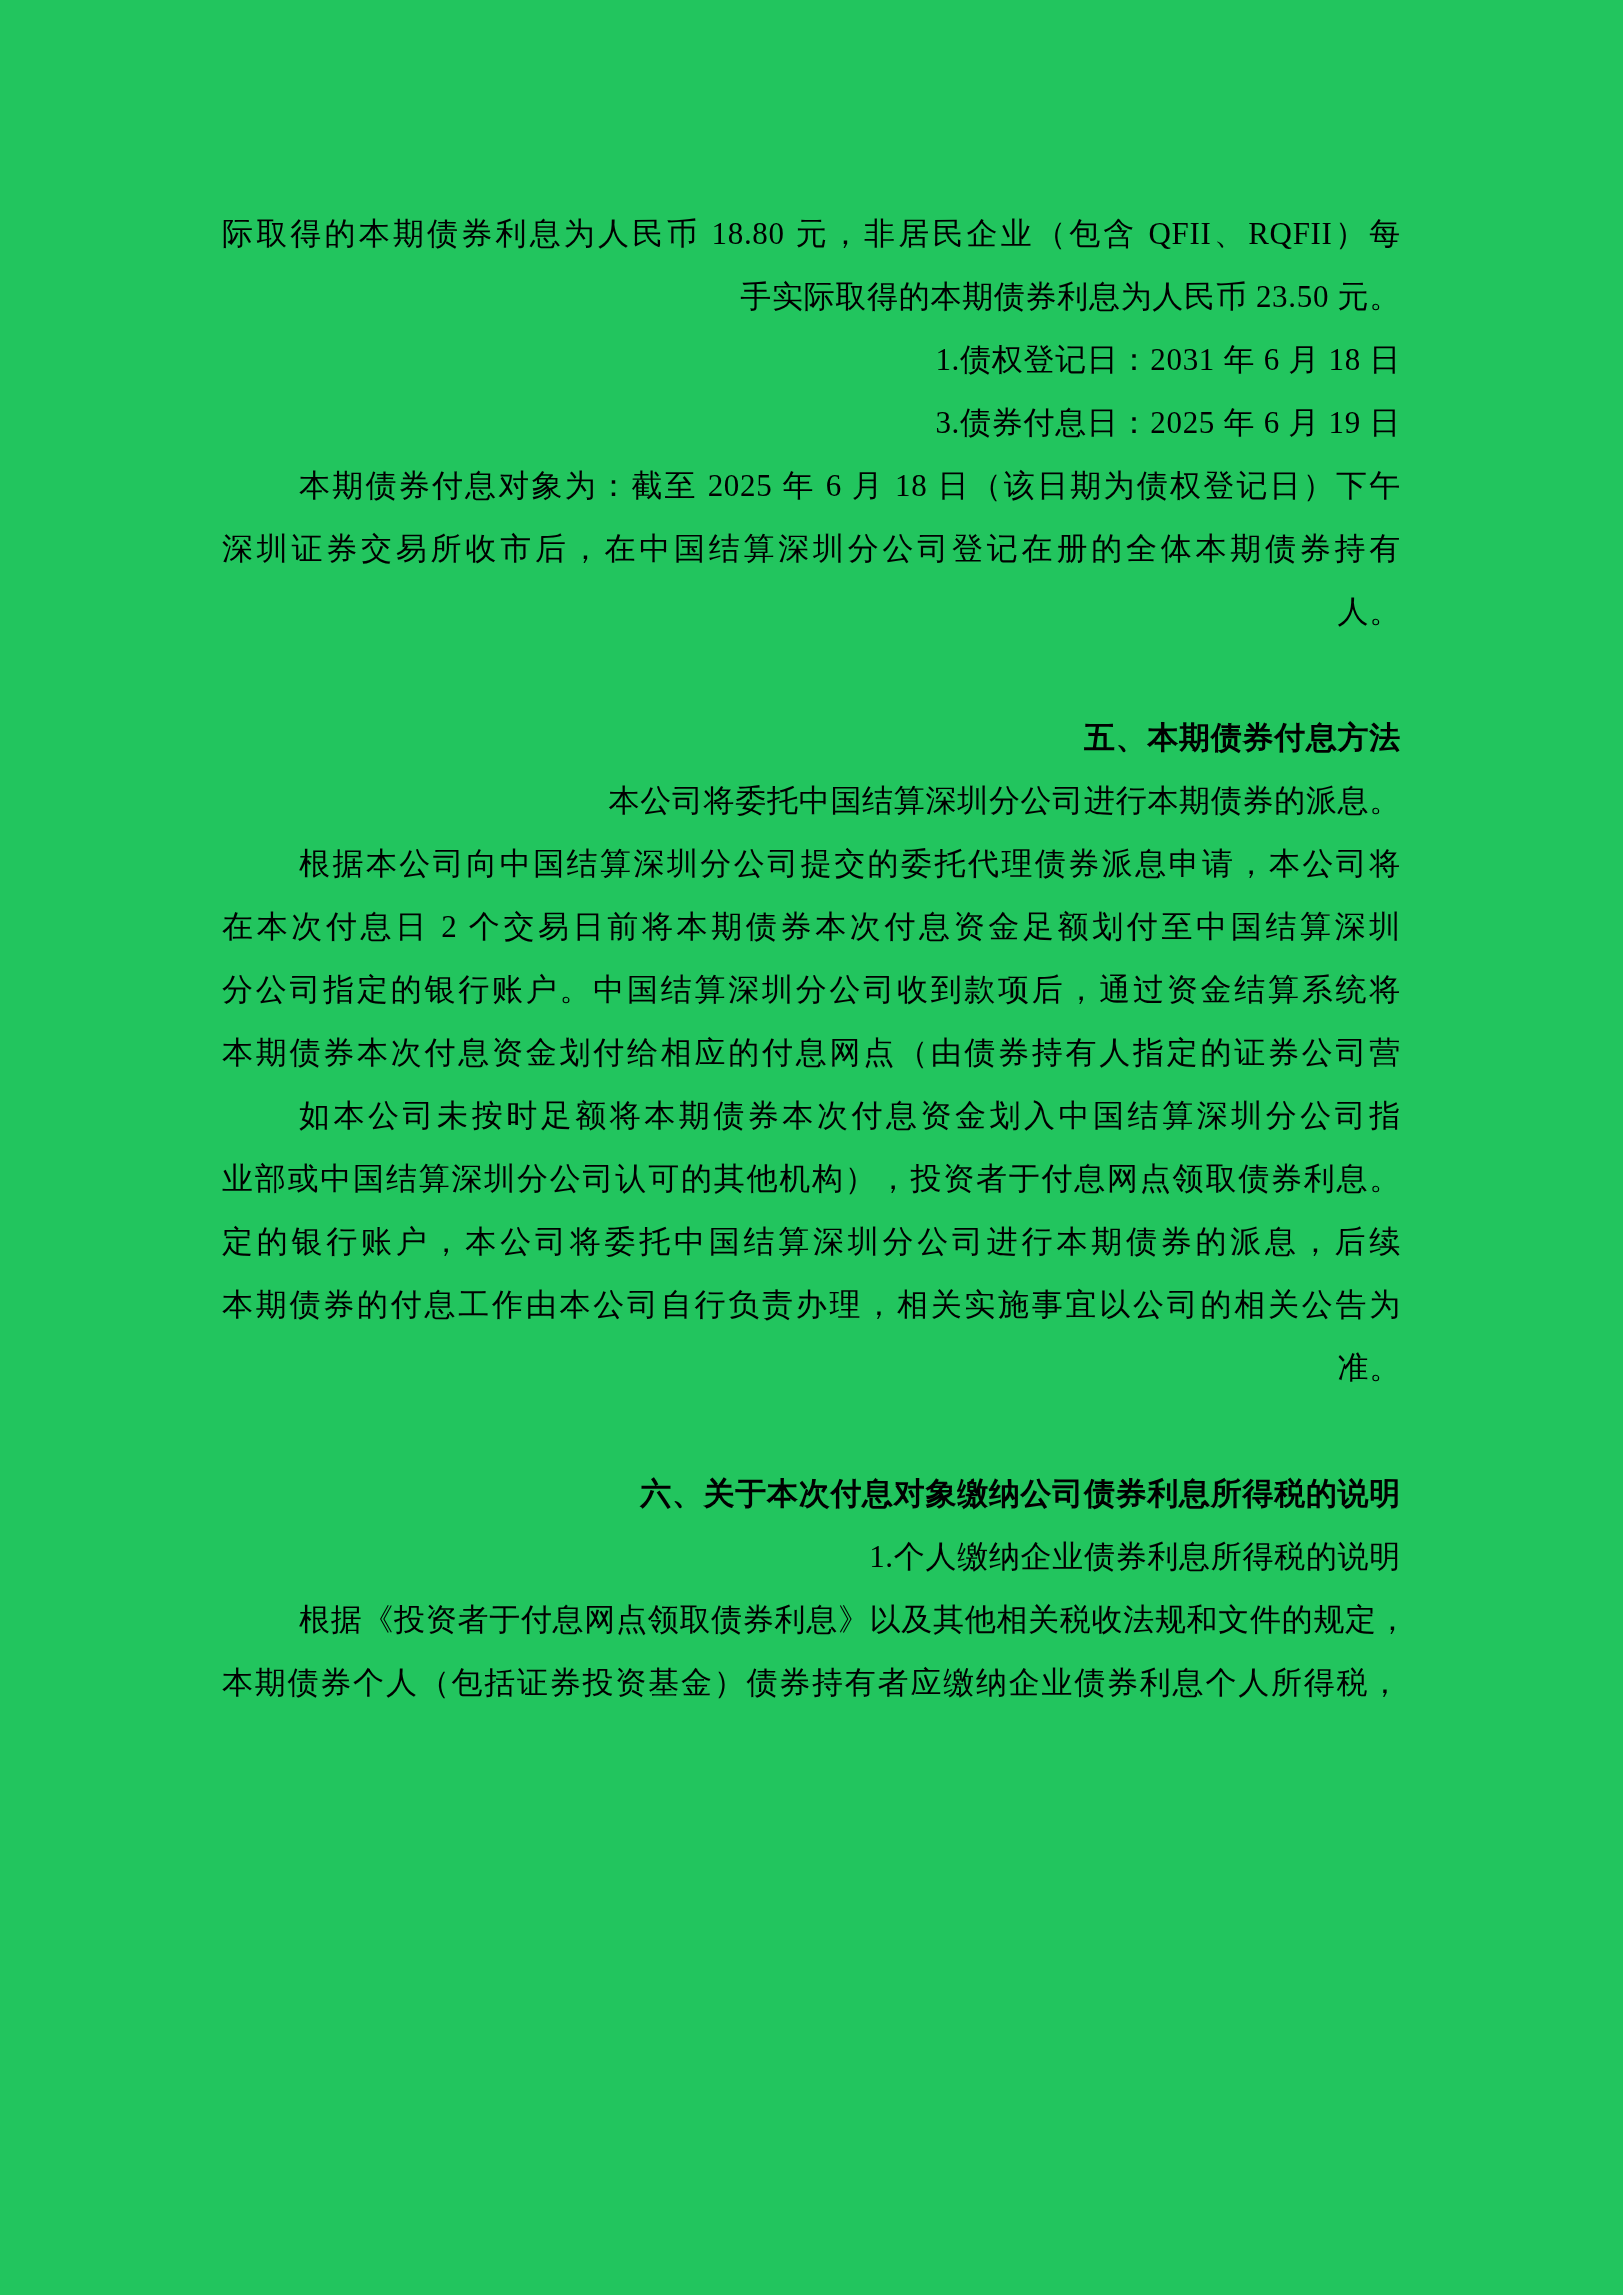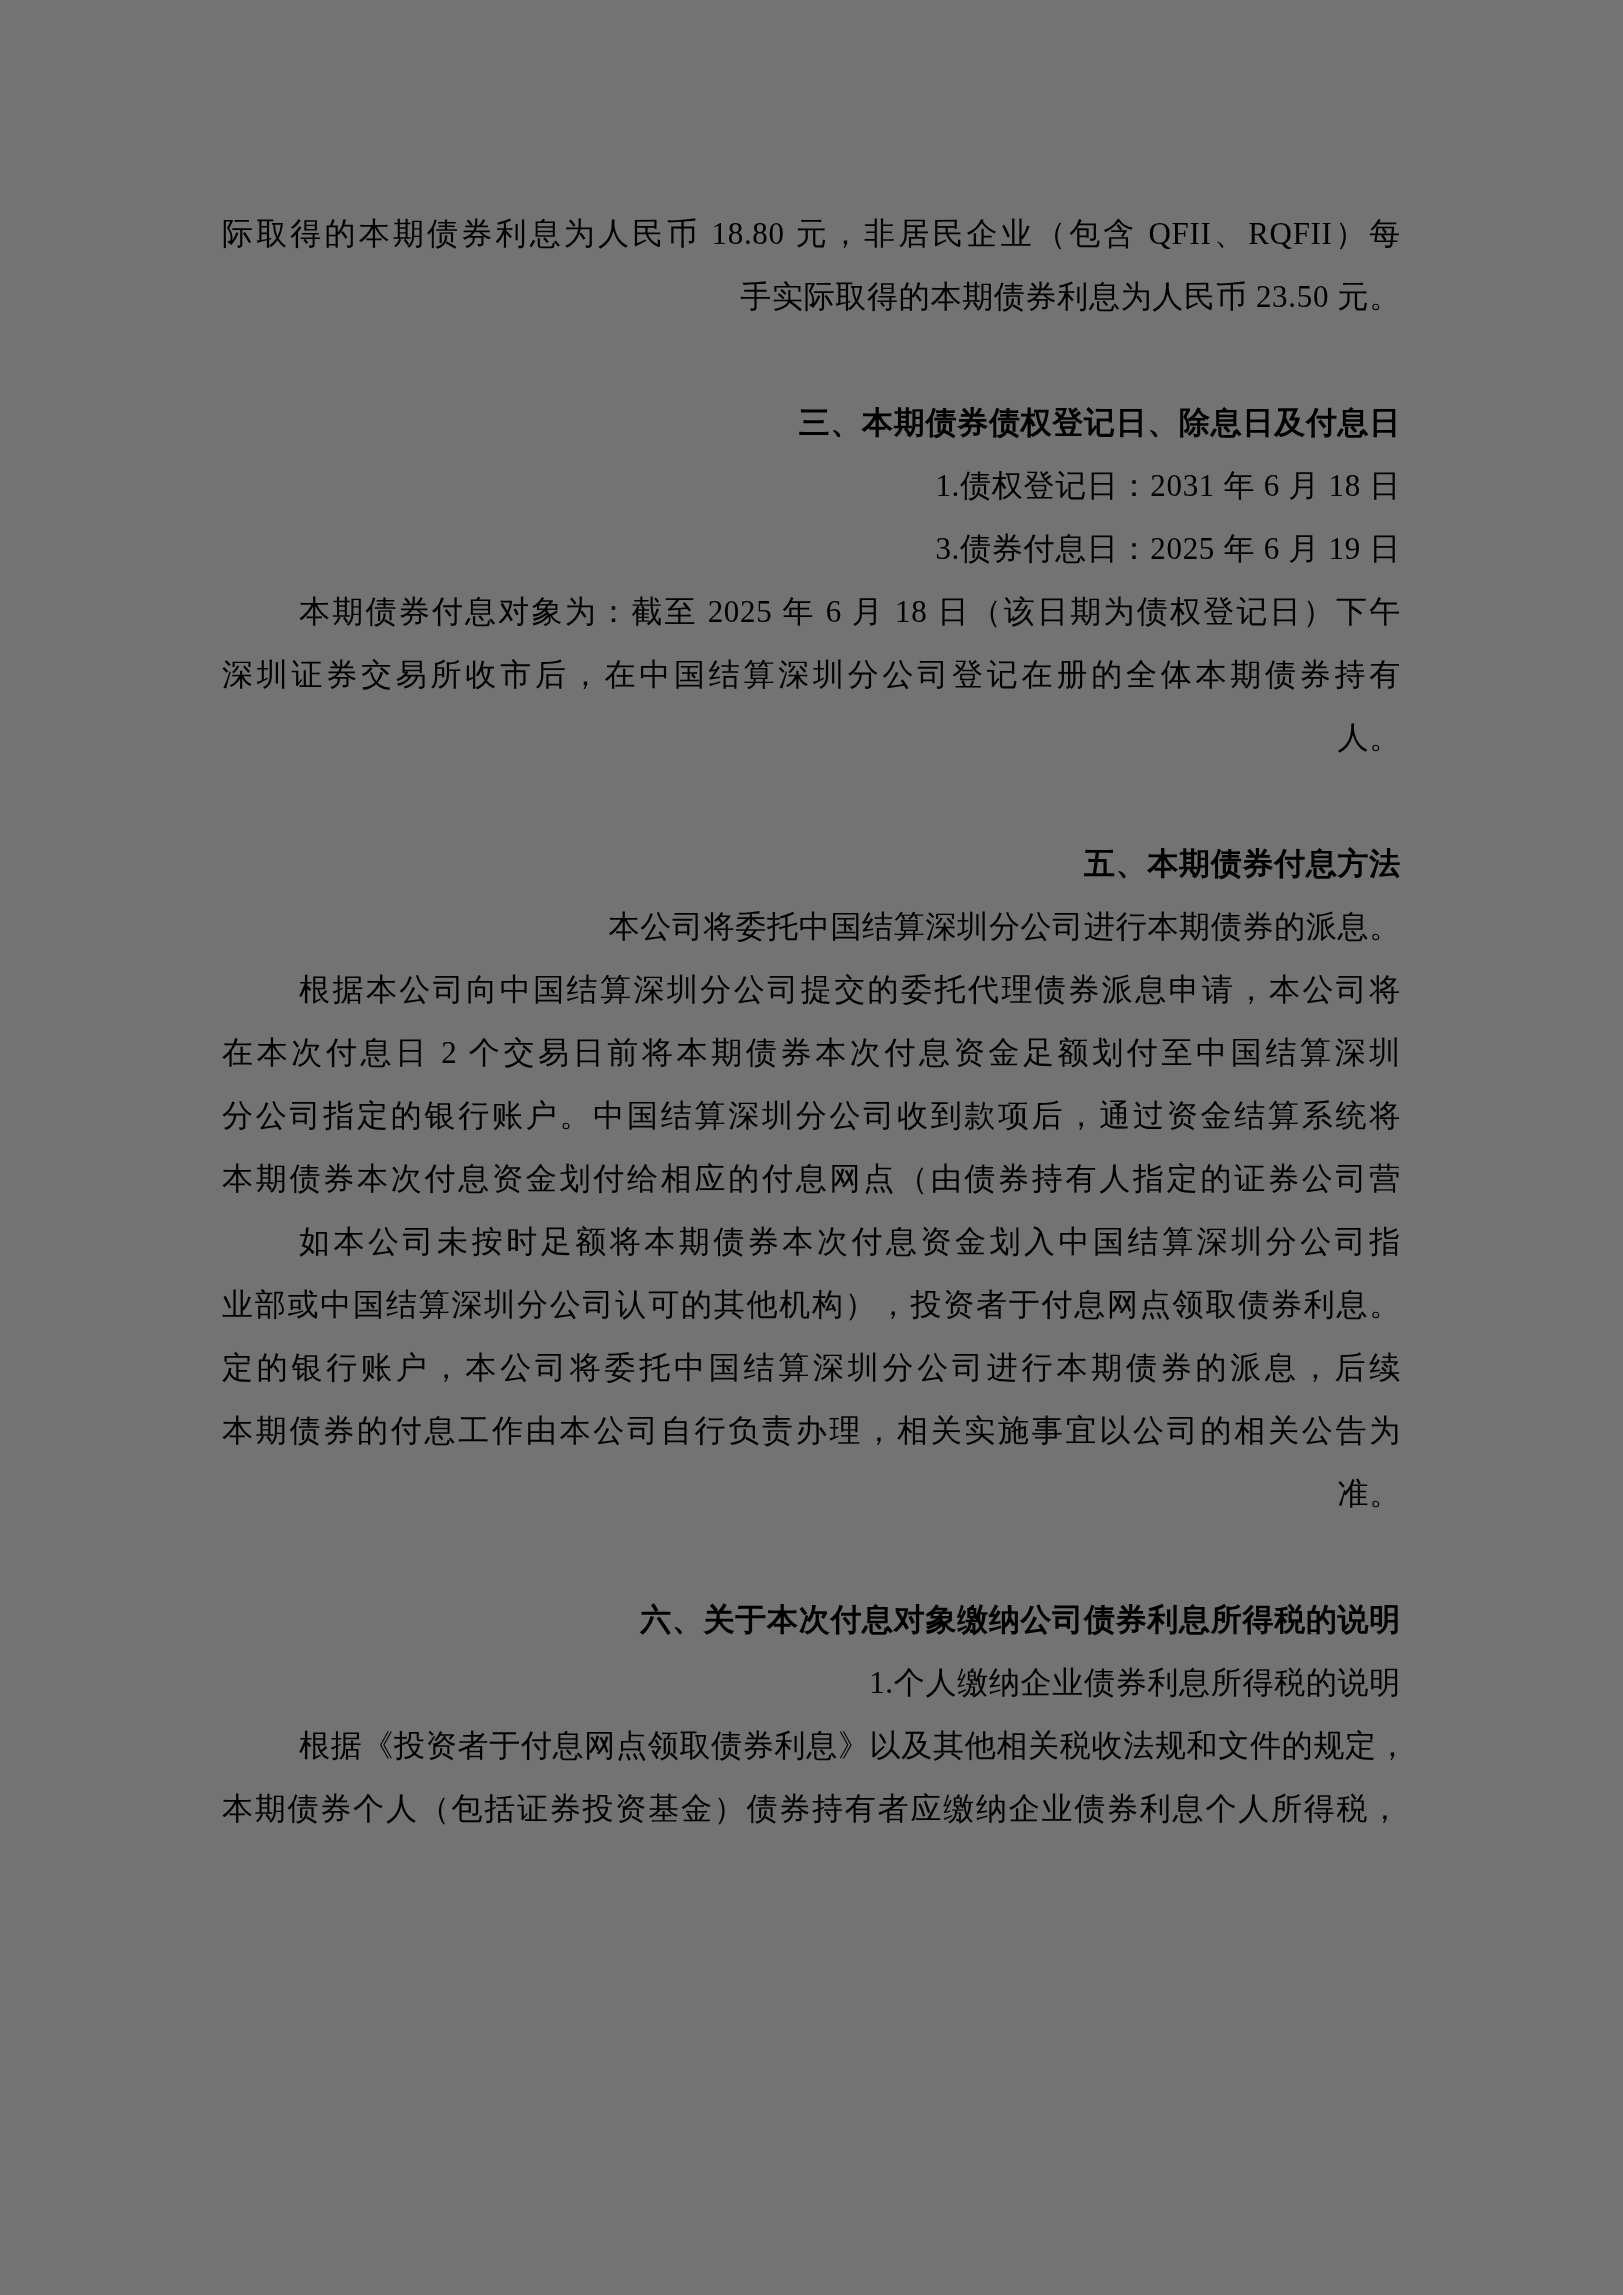--- a/index.html
+++ b/index.html
@@ -4,21 +4,21 @@
 <style>
   html, body {
     margin: 0;
     padding: 0;
     background: #ffffff;
   }
   .page {
     position: relative;
     width: 1623px;
     height: 2295px;
-    background: #737373;
+    background: #22c55e;
     color: #000000;
     font-family: "Liberation Serif", "DejaVu Serif", serif;
     overflow: hidden;
   }
   .doc {
     position: absolute;
     left: 222px;
     top: 202px;
     width: 1179px;
   }
@@ -50,21 +50,20 @@
 </style>
 </head>
 <body>
 
 <div class="page">
   <div class="doc">
 
     <div class="line fill">际取得的本期债券利息为人民币 18.80 元，非居民企业（包含 QFII、RQFII）每</div>
     <div class="line">手实际取得的本期债券利息为人民币 23.50 元。</div>
 
-    <div class="line heading indent">三、本期债券债权登记日、除息日及付息日</div>
 
     <div class="line indent">1.债权登记日：2031 年 6 月 18 日</div>
     <div class="line indent">3.债券付息日：2025 年 6 月 19 日</div>
 
 
     <div class="line fill indent">本期债券付息对象为：截至 2025 年 6 月 18 日（该日期为债权登记日）下午</div>
     <div class="line fill">深圳证券交易所收市后，在中国结算深圳分公司登记在册的全体本期债券持有</div>
     <div class="line">人。</div>
 
     <div class="line heading indent">五、本期债券付息方法</div>

